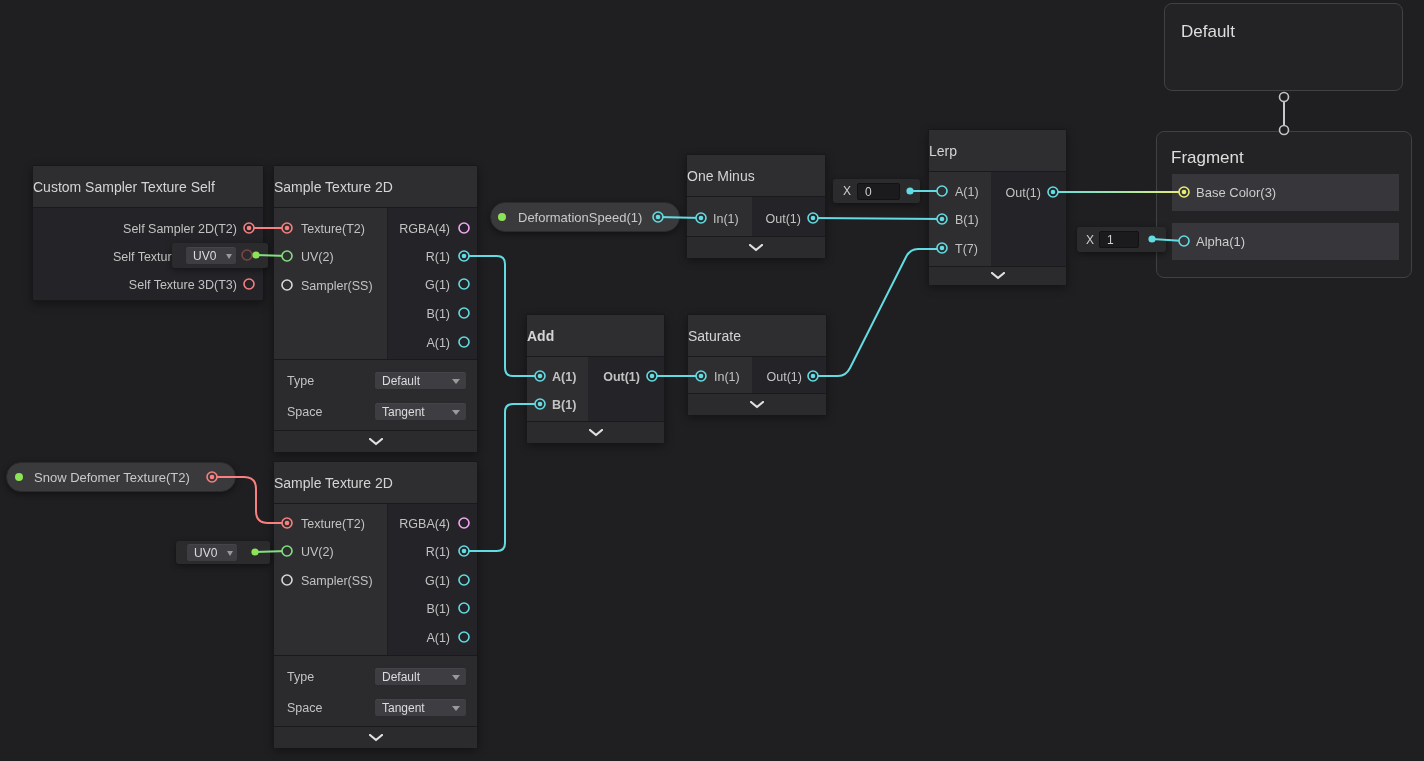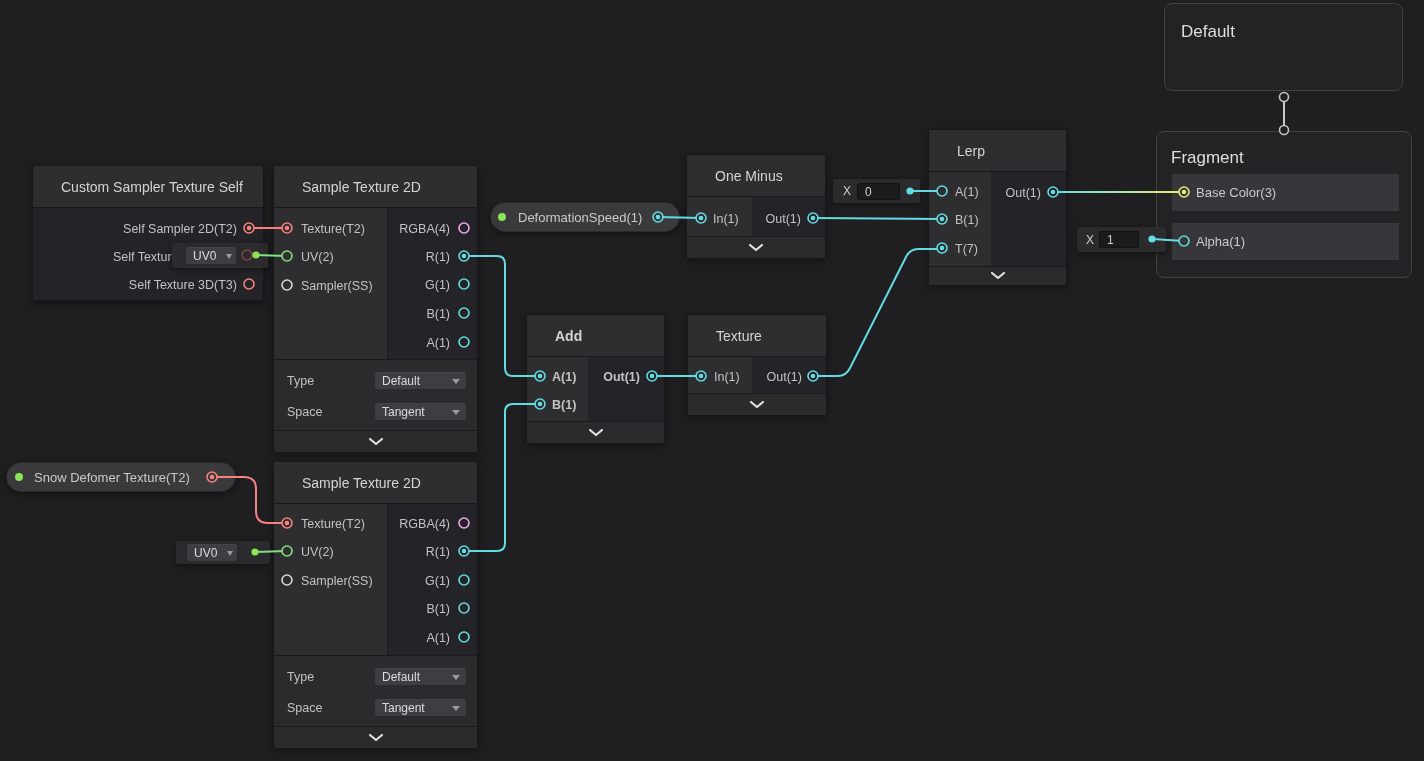--- a/index.html
+++ b/index.html
@@ -12,21 +12,21 @@
     --salmon:#f88080; --pink:#f2a6f6; --yellow:#e9ed73;
     --gray-port:#d8d8d8; --dim-red:#7c4545; --connector:#c8c8c8;
   }
   *{margin:0;padding:0;box-sizing:border-box;}
   body{background:#111;font-family:"Liberation Sans",sans-serif;}
   .canvas{position:relative;width:1424px;height:761px;background:var(--bg);overflow:hidden;}
   .node{position:absolute;background:var(--node-dark);border:1px solid var(--node-border);
     border-radius:2px;box-shadow:0 3px 9px rgba(0,0,0,.38);z-index:10;}
   .node-title{position:absolute;left:0;top:0;right:0;height:42px;background:var(--node-light);
     border-bottom:1px solid var(--sep);color:var(--title);font-size:14px;line-height:42px;
-    padding-left:28px;white-space:nowrap;overflow:hidden;}
+    padding-left:0;white-space:nowrap;overflow:hidden;}
   .incol{position:absolute;background:var(--node-light);}
   .prow{position:absolute;display:flex;align-items:center;height:28px;color:var(--text);
     font-size:12.5px;white-space:nowrap;}
   .prow.right{justify-content:flex-end;}
   .controls{position:absolute;left:0;right:0;background:var(--strip);border-top:1px solid var(--sep);}
   .ctl-row{display:flex;align-items:center;justify-content:space-between;height:31px;
     padding:0 10px 0 13px;color:var(--text);font-size:12.5px;}
   .dropdown{position:relative;display:flex;align-items:center;background:var(--dropdown);
     border:1px solid #2a2a2c;border-radius:3px;height:19px;color:#dcdcdc;font-size:12px;
     padding:0 18px 0 7px;box-shadow:inset 0 1px 0 rgba(255,255,255,.04);}
@@ -199,21 +199,21 @@
         <span>Out(1)</span>
       </div>
     <div class="strip" style="top:106px;height:22px;">
         <svg class="chev" width="14" height="8">
           <path d="M1 1 L7 6 L13 1" stroke="#e0e0e0" stroke-width="2.2" fill="none" stroke-linecap="round" stroke-linejoin="round"></path>
         </svg>
       </div>
   </div>
 
   <div class="node" style="left:687px;top:314px;width:140px;height:101px;">
-    <div class="node-title">Texture</div>
+    <div class="node-title">Saturate</div>
     <div class="incol" style="left:0;top:42px;width:64px;height:36px;"></div>
     <div class="prow" style="left:26px;top:48px;">
         <span>In(1)</span>
       </div>
     <div class="prow right" style="left:64px;right:24px;top:48px;">
         <span>Out(1)</span>
       </div>
     <div class="strip" style="top:78px;height:22px;">
         <svg class="chev" width="14" height="8">
           <path d="M1 1 L7 6 L13 1" stroke="#e0e0e0" stroke-width="2.2" fill="none" stroke-linecap="round" stroke-linejoin="round"></path>

